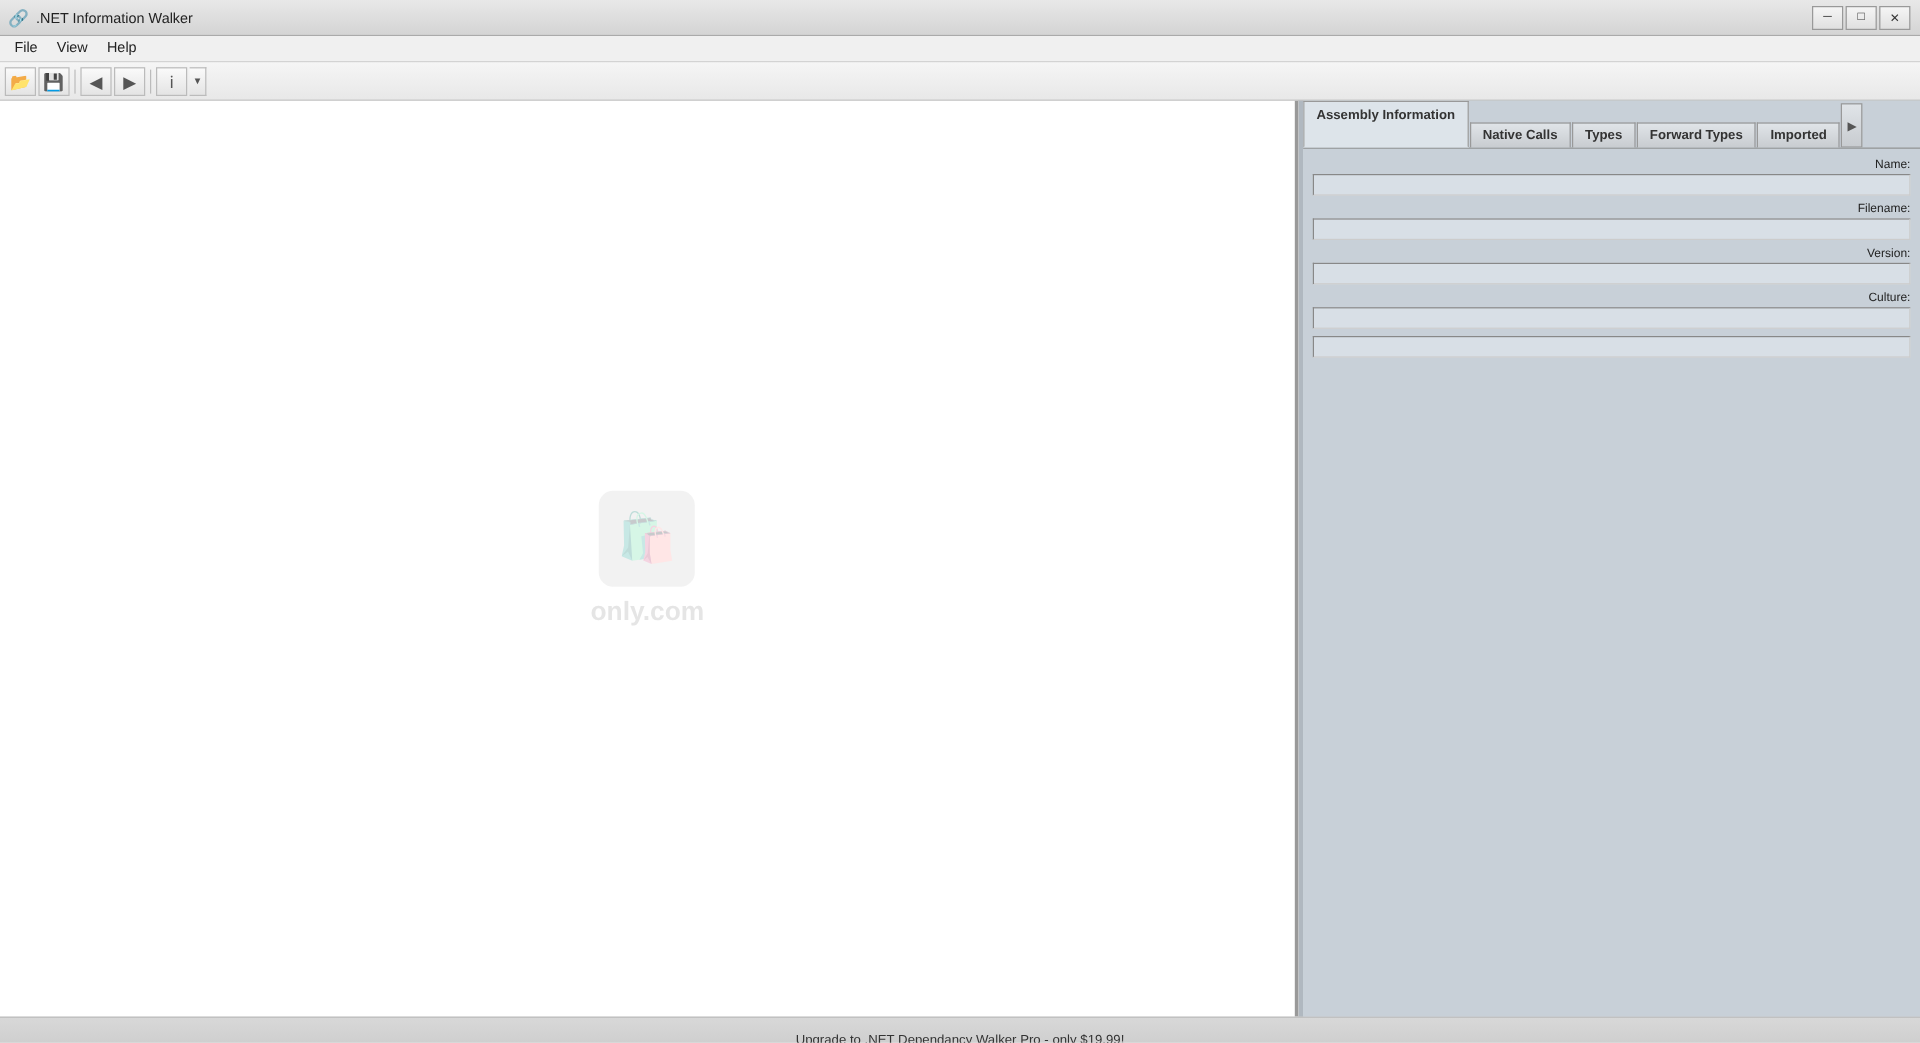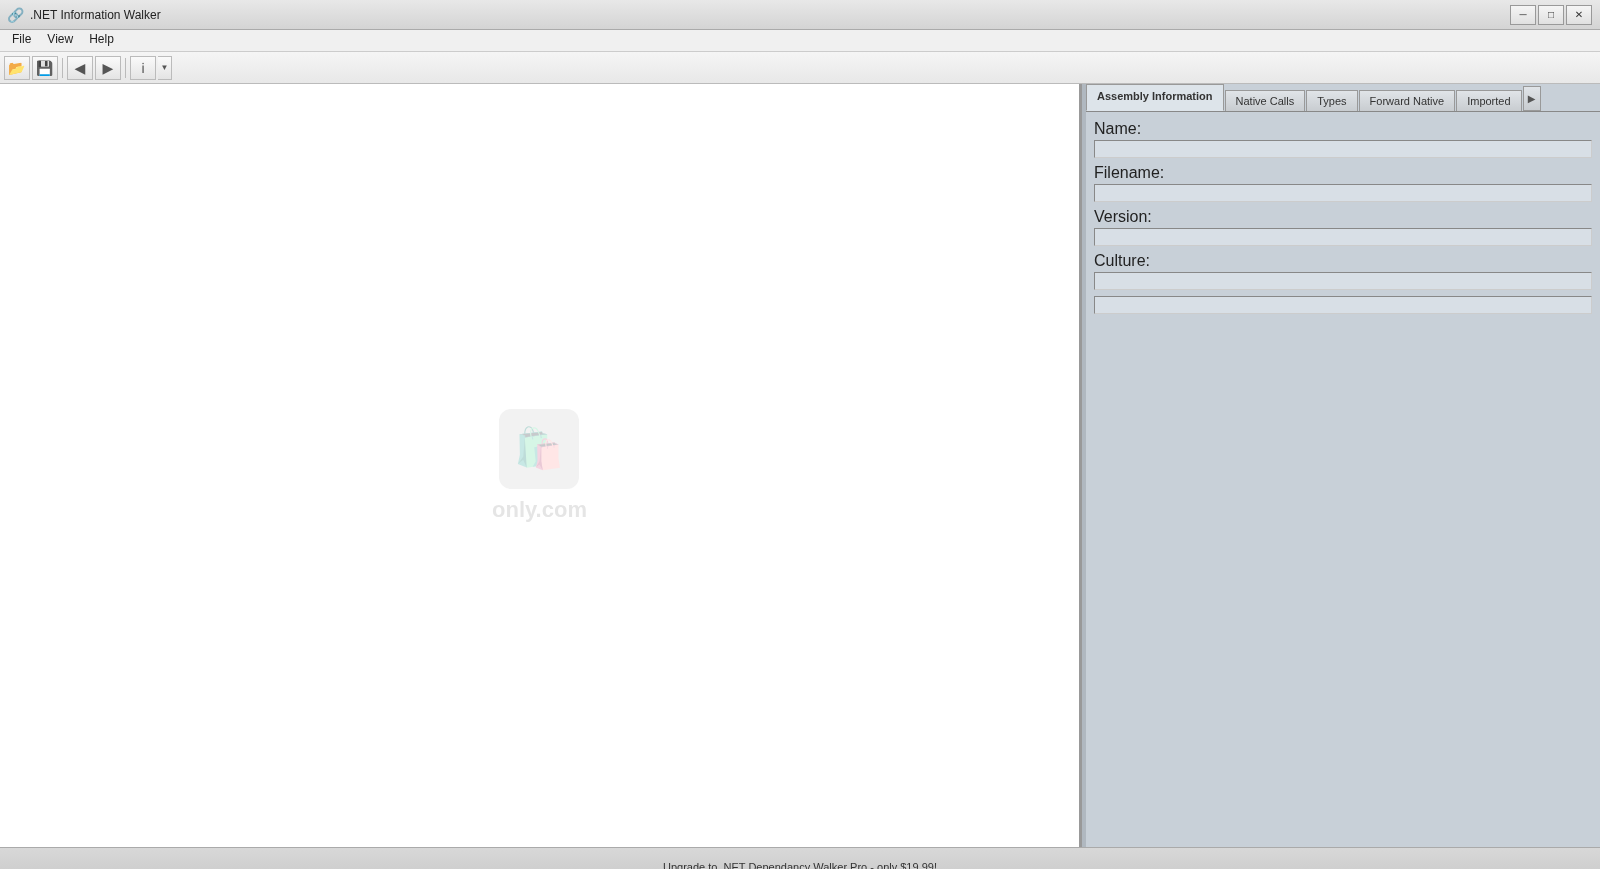--- a/index.html
+++ b/index.html
@@ -169,21 +169,22 @@
     .tab {
       padding: 4px 10px;
       font-size: 11px;
       cursor: pointer;
       border: 1px solid #999;
       border-bottom: none;
       background: linear-gradient(to bottom, #e0e4e8, #c8ccd0);
       color: #333;
       white-space: nowrap;
       margin-right: 1px;
-      margin-top: 6px;
+      margin-top: 18px;
+      font-weight: bold;
     }
     .tab.active {
       background: #dde4ea;
       border-bottom: 1px solid #dde4ea;
       font-weight: 600;
       margin-top: 0;
       padding-top: 5px;
     }
     .tab-more {
       width: 18px;
@@ -206,23 +207,24 @@
       display: flex;
       flex-direction: column;
       gap: 6px;
     }
     .field-group {
       display: flex;
       flex-direction: column;
       gap: 2px;
     }
     .field-label {
-      font-size: 16px;
+      font-size: 10px;
       color: #222;
       font-weight: normal;
+      text-align: right;
     }
     .field-input {
       height: 18px;
       background: #d8dfe6;
       border: 1px inset #aaa;
       border-top: 1px solid #888;
       border-left: 1px solid #888;
       border-right: 1px solid #ccc;
       border-bottom: 1px solid #ccc;
       width: 100%;
@@ -294,21 +296,21 @@
   </div>
 
   <div class="splitter-v"></div>
 
   <div class="right-panel">
 
     <div class="tabs-container">
       <div class="tab active">Assembly Information</div>
       <div class="tab">Native Calls</div>
       <div class="tab">Types</div>
-      <div class="tab">Forward Native</div>
+      <div class="tab">Forward Types</div>
       <div class="tab">Imported</div>
       <div class="tab-more">▶</div>
     </div>
 
     <div class="right-content">
 
       <div class="field-group">
         <div class="field-label">Name:</div>
         <div class="field-input"></div>
       </div>

